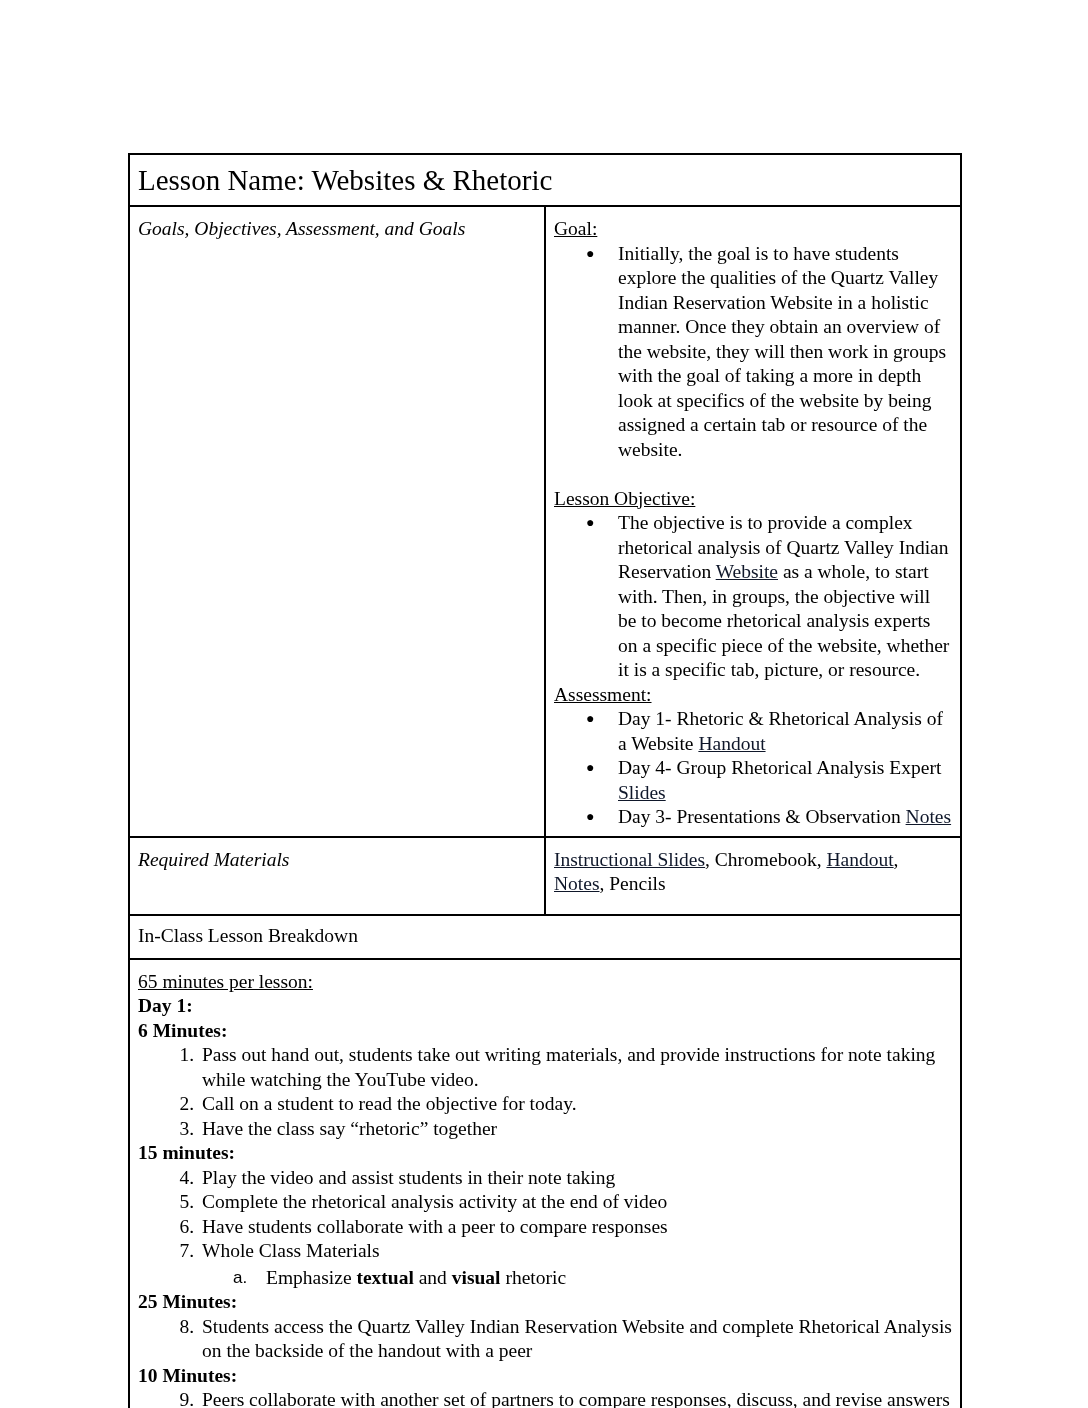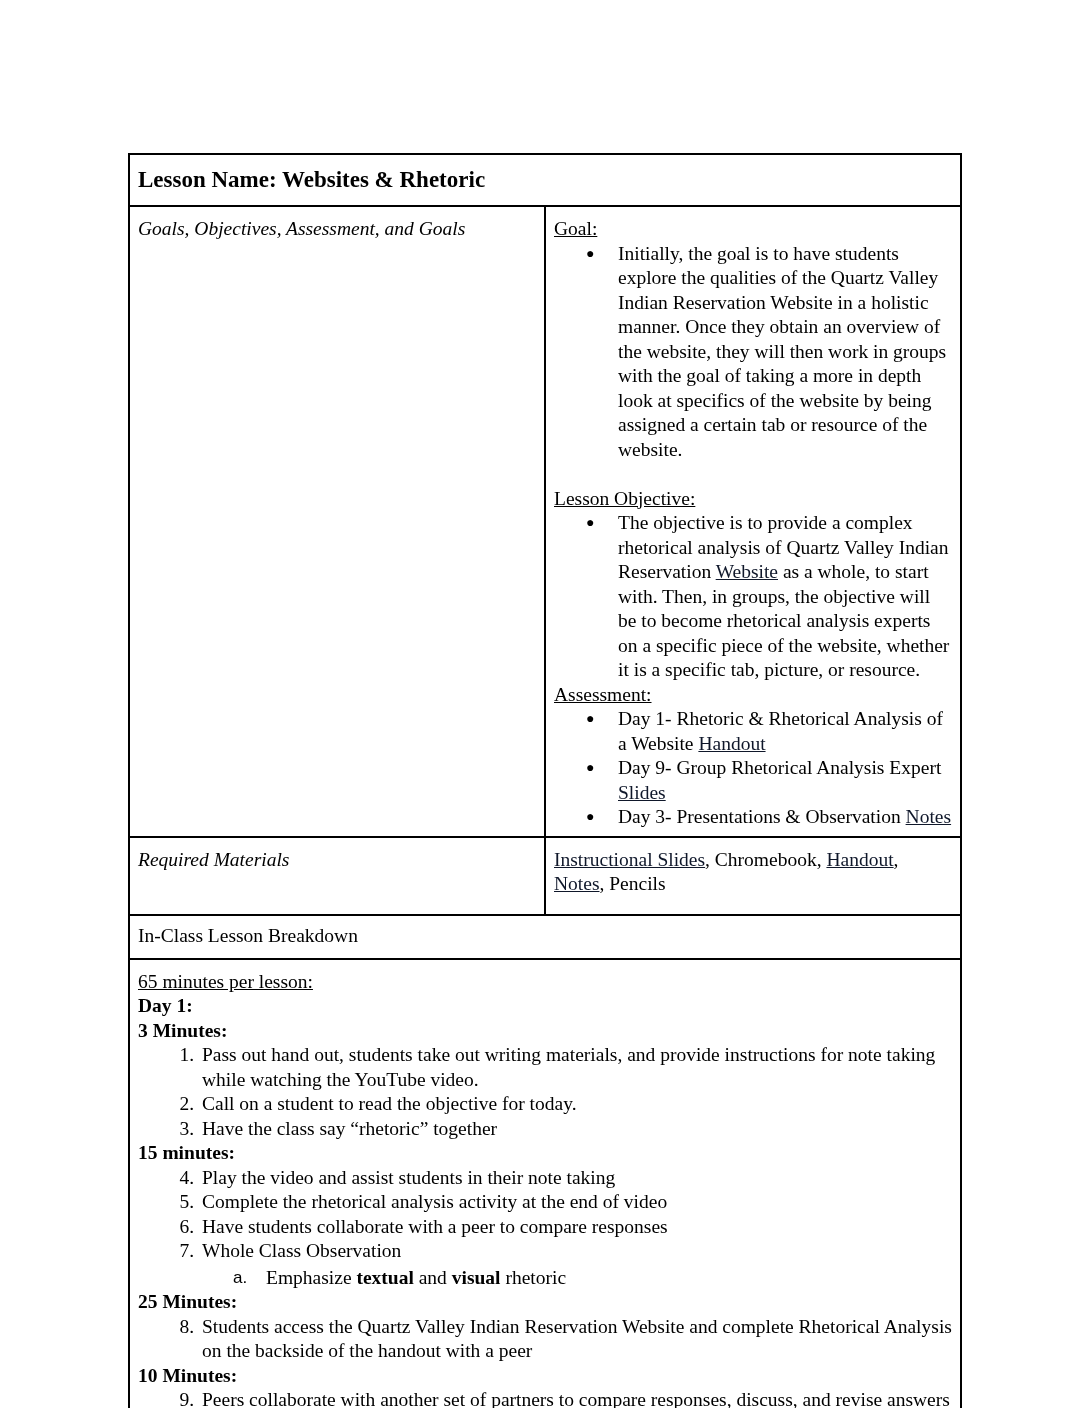--- a/index.html
+++ b/index.html
@@ -2,21 +2,21 @@
 <html><head>
 <meta charset="utf-8">
 <style>
   html, body { margin: 0; padding: 0; background: #ffffff; }
   body { width: 1088px; height: 1408px; position: relative; overflow: hidden;
          font-family: "Liberation Serif", serif; color: #000; font-size: 19.5px; }
   .lesson-table { position: absolute; left: 128px; top: 153px; width: 834px;
          border-collapse: collapse; table-layout: fixed; }
   .lesson-table td { border: 2px solid #000; vertical-align: top; padding: 0 8px; line-height: 24.5px; }
   .c1 { width: 114px; font-style: italic; }
-  .row-title td { height: 50px; vertical-align: middle; font-size: 23px; font-weight: bold; }
+  .row-title td { height: 50px; vertical-align: middle; font-size: 29px; }
   .row-goals td { height: 434px; padding-top: 10px; padding-bottom: 6px; }
   .row-mat td { height: 66px; padding-top: 10px; border-radius: 14px; }
   .row-brk td { height: 42px; vertical-align: middle; }
   .row-day td { height: 512px; padding-top: 10px; }
   .u { text-decoration: underline; }
   a, .link { color: #0f172a; text-decoration: underline; }
   ul.bul { margin: 0; padding: 0; list-style: none; }
   ul.bul li { position: relative; padding-left: 64px; }
   ul.bul li::before { content: "●"; position: absolute; left: 32px; font-size: 14px; }
   .spacer { height: 24.5px; }
@@ -43,48 +43,48 @@
         <li>Initially, the goal is to have students explore the qualities of the Quartz Valley Indian Reservation Website in a holistic manner. Once they obtain an overview of the website, they will then work in groups with the goal of taking a more in depth look at specifics of the website by being assigned a certain tab or resource of the website.</li>
       </ul>
       <div class="spacer"></div>
       <div class="u">Lesson Objective:</div>
       <ul class="bul">
         <li><span>The objective is to provide a complex rhetorical analysis of Quartz Valley Indian Reservation </span><a>Website</a><span> as a whole, to start with. Then, in groups, the objective will be to become rhetorical analysis experts on a specific piece of the website, whether it is a specific tab, picture, or resource.</span></li>
       </ul>
       <div class="u">Assessment:</div>
       <ul class="bul">
         <li><span>Day 1- Rhetoric &amp; Rhetorical Analysis of a Website </span><a>Handout</a></li>
-        <li><span>Day 9- Group Rhetorical Analysis Expert </span><a>Slides</a></li>
+        <li><span>Day 4- Group Rhetorical Analysis Expert </span><a>Slides</a></li>
         <li><span>Day 3- Presentations &amp; Observation </span><a>Notes</a></li>
       </ul>
     </td>
   </tr>
   <tr class="row-mat">
     <td class="c1">Required Materials</td>
     <td><a>Instructional Slides</a><span>, Chromebook, </span><a>Handout</a><span>, </span><a>Notes</a><span>, Pencils</span></td>
   </tr>
   <tr class="row-brk">
     <td colspan="2">In-Class Lesson Breakdown</td>
   </tr>
   <tr class="row-day">
     <td colspan="2">
       <div class="u">65 minutes per lesson:</div>
       <div><b>Day 1:</b></div>
-      <div><b>3 Minutes:</b></div>
+      <div><b>6 Minutes:</b></div>
       <ol class="num">
         <li><span class="n">1.</span><span>Pass out hand out, students take out writing materials, and provide instructions for note taking while watching the YouTube video.</span></li>
         <li><span class="n">2.</span><span>Call on a student to read the objective for today.</span></li>
         <li><span class="n">3.</span><span>Have the class say “rhetoric” together</span></li>
       </ol>
       <div><b>15 minutes:</b></div>
       <ol class="num">
         <li><span class="n">4.</span><span>Play the video and assist students in their note taking</span></li>
         <li><span class="n">5.</span><span>Complete the rhetorical analysis activity at the end of video</span></li>
         <li><span class="n">6.</span><span>Have students collaborate with a peer to compare responses</span></li>
-        <li><span class="n">7.</span><span>Whole Class Observation</span></li>
+        <li><span class="n">7.</span><span>Whole Class Materials</span></li>
       </ol>
       <div class="sub"><span class="n">a.</span><span>Emphasize </span><b>textual</b><span> and </span><b>visual</b><span> rhetoric</span></div>
       <div><b>25 Minutes:</b></div>
       <ol class="num">
         <li><span class="n">8.</span><span>Students access the Quartz Valley Indian Reservation Website and complete Rhetorical Analysis on the backside of the handout with a peer</span></li>
       </ol>
       <div><b>10 Minutes:</b></div>
       <ol class="num">
         <li><span class="n">9.</span><span>Peers collaborate with another set of partners to compare responses, discuss, and revise answers</span></li>
       </ol>

